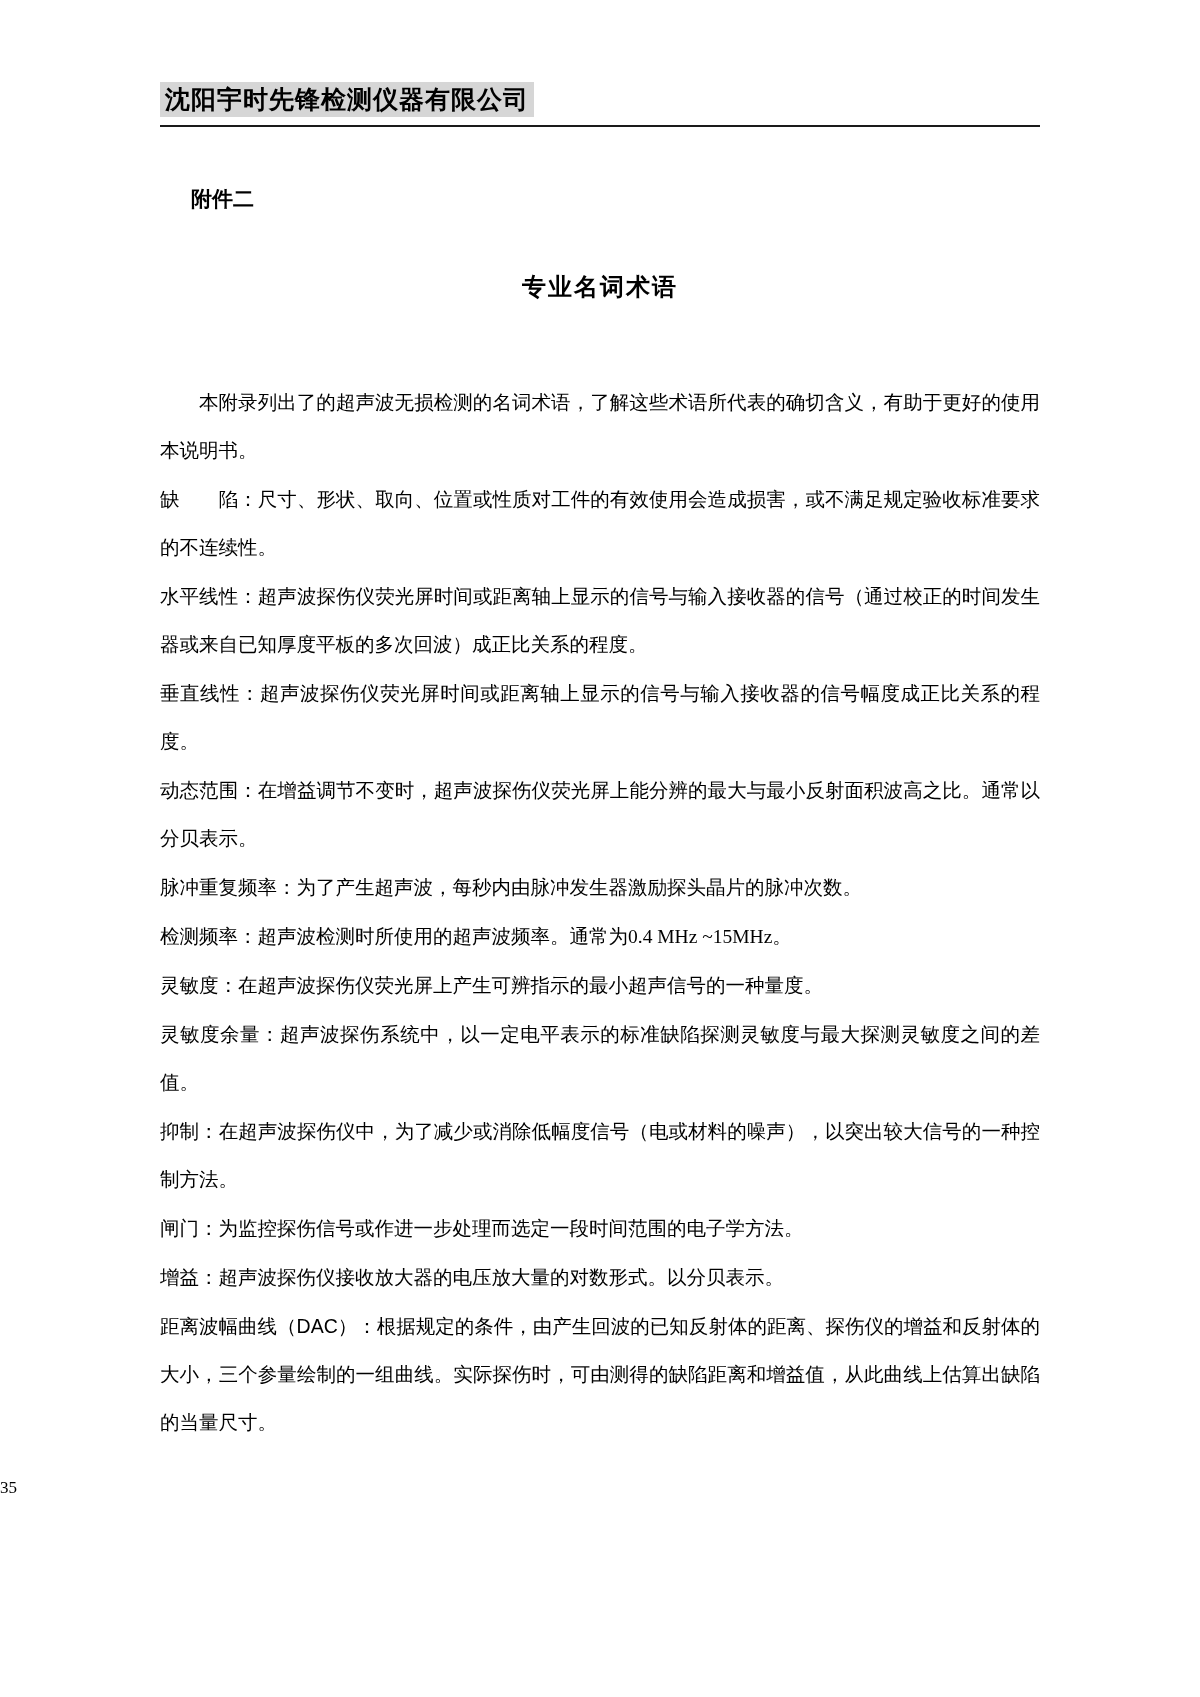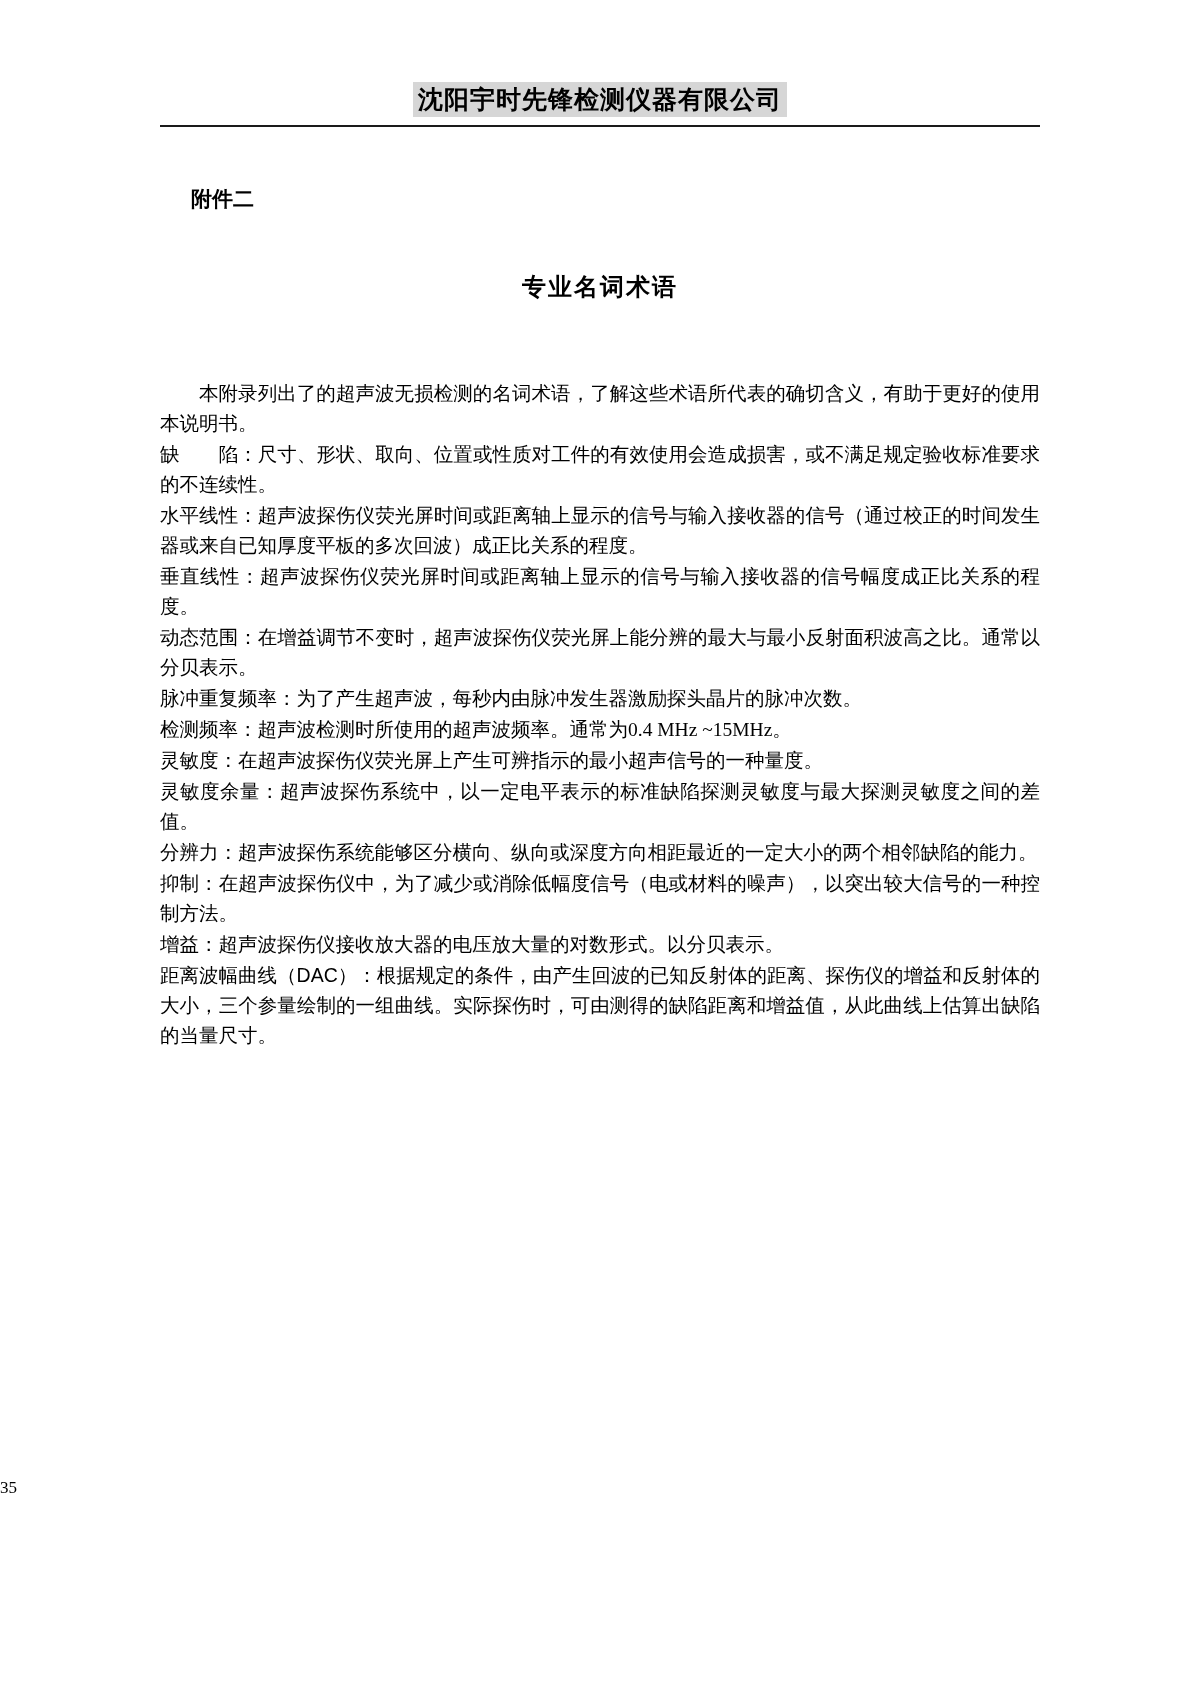--- a/index.html
+++ b/index.html
@@ -11,21 +11,21 @@
   .page {
     position: relative;
     width: 1200px;
     height: 1697px;
     margin: 0 auto;
     background: #ffffff;
     padding: 82px 160px 0 160px;
     overflow: hidden;
   }
   .doc-header {
-    text-align: center;
+    text-align: left;
     padding-bottom: 8px;
     border-bottom: 2px solid #1a1a1a;
     margin-bottom: 58px;
   }
   .header-text {
     display: inline-block;
     font-size: 25px;
     font-weight: bold;
     letter-spacing: 1px;
     background: #d6d6d6;
@@ -39,21 +39,21 @@
   }
   .doc-title {
     text-align: center;
     font-size: 24px;
     font-weight: bold;
     letter-spacing: 2px;
     margin-bottom: 76px;
   }
   .bodytext {
     font-size: 19.5px;
-    line-height: 30px;
+    line-height: 48px;
     text-align: justify;
   }
   .intro {
     text-indent: 2em;
   }
   .term-entry { }
   .term-label {
     font-weight: normal;
     font-family: "Liberation Sans", "DejaVu Sans", sans-serif;
     font-size: 19.5px;
@@ -92,24 +92,24 @@
   <p class="bodytext term-entry"><strong class="term-label">动态范围：</strong><span>在增益调节不变时，超声波探伤仪荧光屏上能分辨的最大与最小反射面积波高之比。通常以分贝表示。</span></p>
 
   <p class="bodytext term-entry"><strong class="term-label">脉冲重复频率：</strong><span>为了产生超声波，每秒内由脉冲发生器激励探头晶片的脉冲次数。</span></p>
 
   <p class="bodytext term-entry"><strong class="term-label">检测频率：</strong><span>超声波检测时所使用的超声波频率。通常为0.4 MHz ~15MHz。</span></p>
 
   <p class="bodytext term-entry"><strong class="term-label">灵敏度：</strong><span>在超声波探伤仪荧光屏上产生可辨指示的最小超声信号的一种量度。</span></p>
 
   <p class="bodytext term-entry"><strong class="term-label">灵敏度余量：</strong><span>超声波探伤系统中，以一定电平表示的标准缺陷探测灵敏度与最大探测灵敏度之间的差值。</span></p>
 
-  <p class="bodytext term-entry"><strong class="term-label">分辨力：</strong><span>超声波探伤系统能够区分横向、纵向或深度方向相距最近的一定大小的两个相邻缺陷的能力。</span></p>
 
   <p class="bodytext term-entry"><strong class="term-label">抑制：</strong><span>在超声波探伤仪中，为了减少或消除低幅度信号（电或材料的噪声），以突出较大信号的一种控制方法。</span></p>
 
+  <p class="bodytext term-entry"><strong class="term-label">闸门：</strong><span>为监控探伤信号或作进一步处理而选定一段时间范围的电子学方法。</span></p>
 
 
   <p class="bodytext term-entry"><strong class="term-label">增益：</strong><span>超声波探伤仪接收放大器的电压放大量的对数形式。以分贝表示。</span></p>
 
   <p class="bodytext term-entry"><strong class="term-label">距离波幅曲线（DAC）：</strong><span>根据规定的条件，由产生回波的已知反射体的距离、探伤仪的增益和反射体的大小，三个参量绘制的一组曲线。实际探伤时，可由测得的缺陷距离和增益值，从此曲线上估算出缺陷的当量尺寸。</span></p>
 </div>
 
   <footer class="page-footer">
     <span>35</span>
   </footer>

